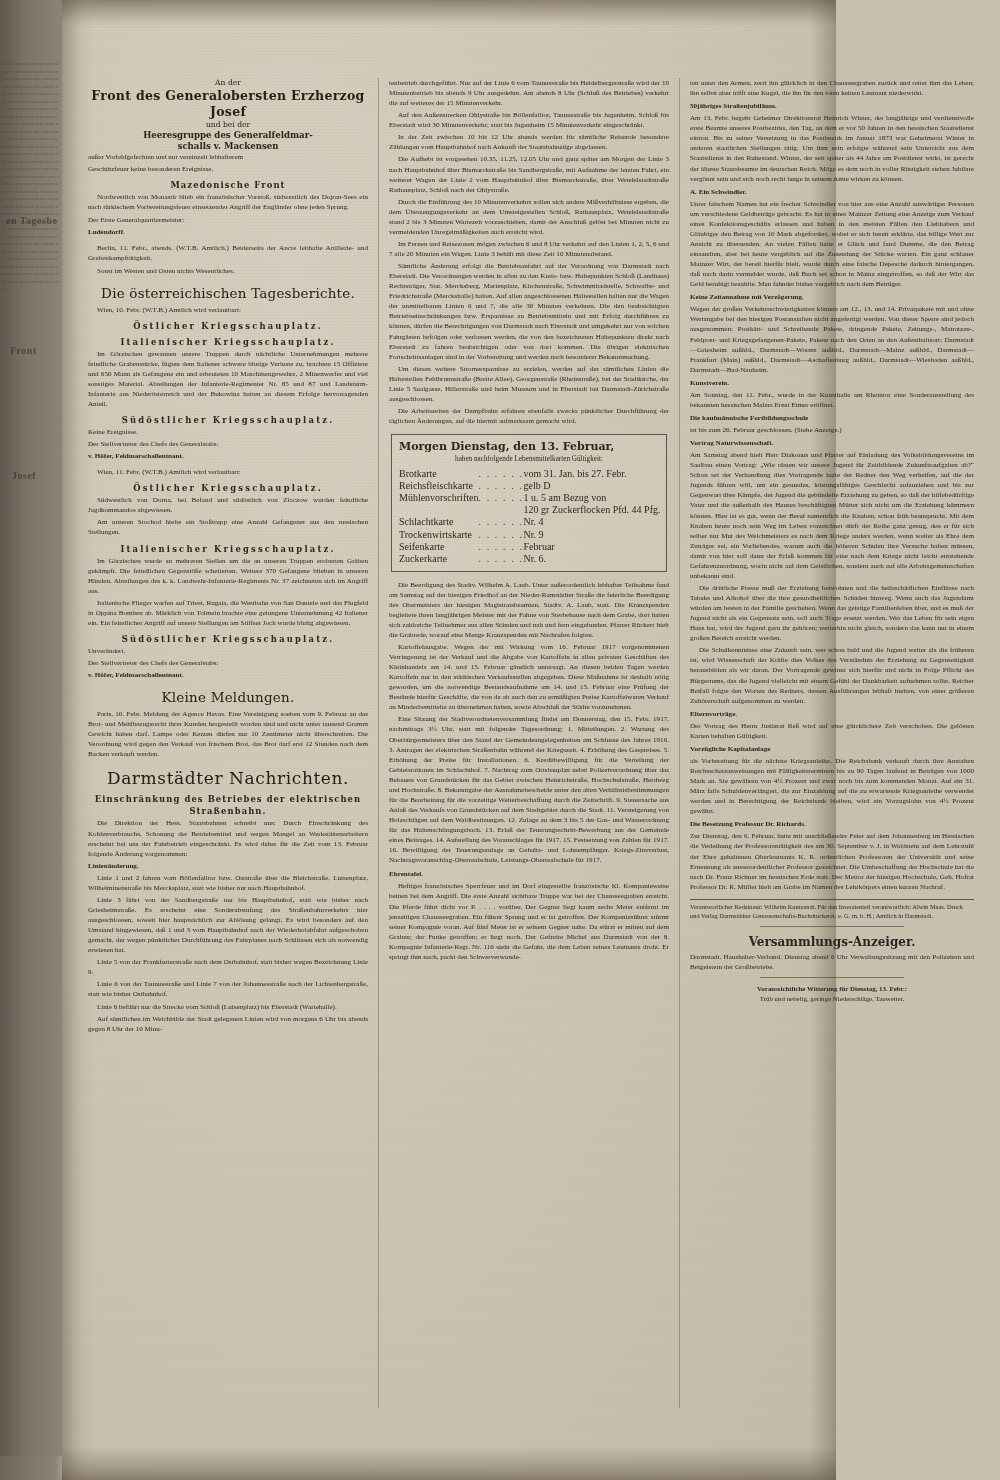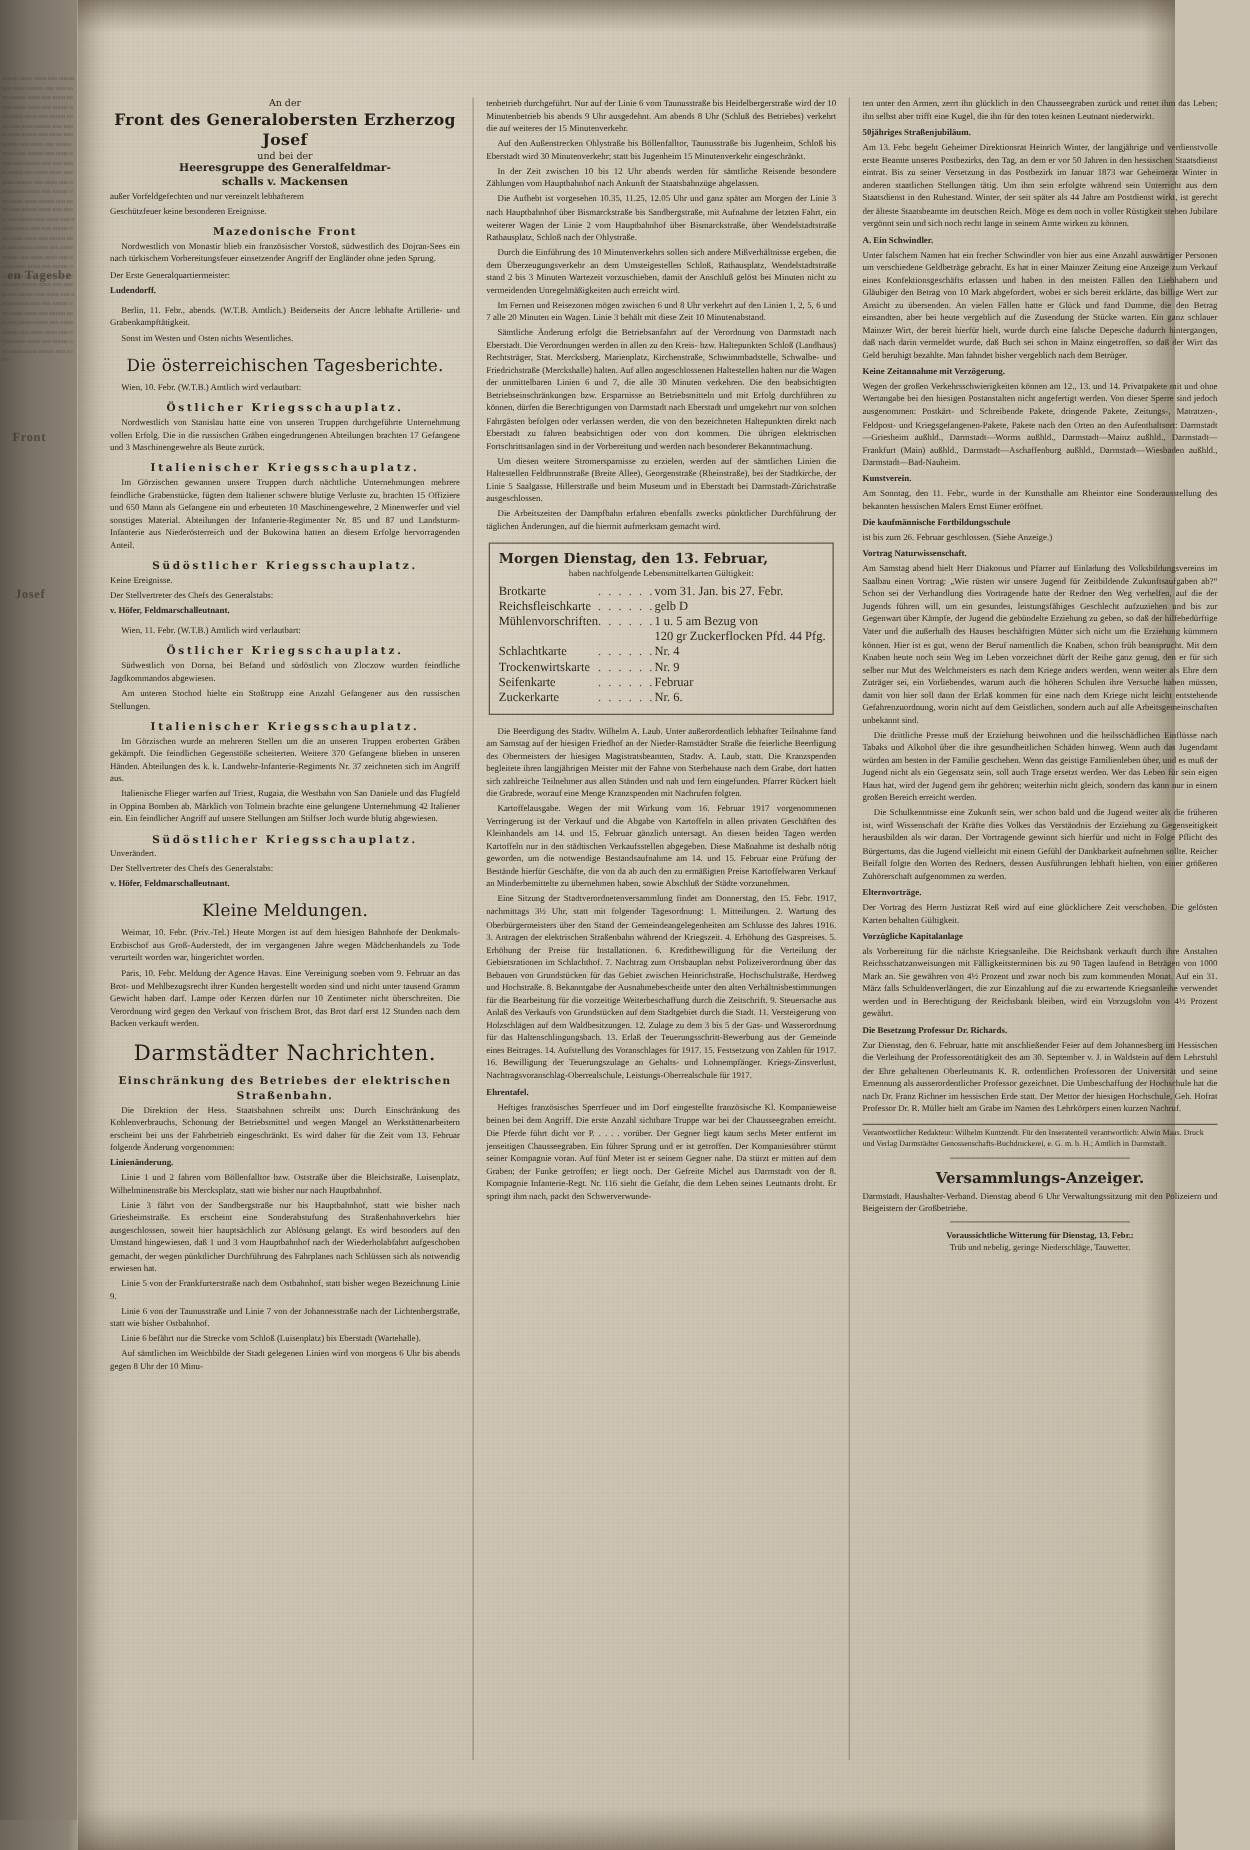--- a/index.html
+++ b/index.html
@@ -47,21 +47,21 @@
     color: #2e2a22;
     font-size: 10px;
     font-weight: bold;
     opacity: .6;
     letter-spacing: .5px;
   }
   
   .page {
     position: absolute;
     left: 62px; top: 0;
-    width: 878px; height: 1480px;
+    width: 774px; height: 1480px;
     background:
       radial-gradient(ellipse at 30% 20%, #d7cfbf 0%, #cfc6b5 45%, #c4bba9 100%);
     box-shadow: inset 14px 0 26px -10px rgba(60,50,35,.55);
   }
   .paper-grain {
     position:absolute; inset:0;
     background-image:
       repeating-linear-gradient(0deg, rgba(120,105,80,.035) 0 1px, rgba(0,0,0,0) 1px 3px),
       repeating-linear-gradient(90deg, rgba(120,105,80,.03) 0 1px, rgba(0,0,0,0) 1px 4px);
     pointer-events:none;
@@ -254,42 +254,40 @@
         <h4 class="sub2">Mazedonische Front</h4>
         <p class="t">Nordwestlich von Monastir blieb ein französischer Vorstoß, südwestlich des Dojran-Sees ein nach türkischem Vorbereitungsfeuer einsetzender Angriff der Engländer ohne jeden Sprung.</p>
         <p class="t noind center" style="margin-top:3px">Der Erste Generalquartiermeister:</p>
         <p class="t noind center bold">Ludendorff.</p>
         <p class="t" style="margin-top:6px">Berlin, 11. Febr., abends.   (W.T.B. Amtlich.) Beiderseits der Ancre lebhafte Artillerie- und Grabenkampftätigkeit.</p>
         <p class="t">Sonst im Westen und Osten nichts Wesentliches.</p>
 
         <h3 class="sect">Die österreichischen Tagesberichte.</h3>
         <p class="t">Wien, 10. Febr.  (W.T.B.)  Amtlich wird verlautbart:</p>
         <h4 class="sub2 l">Östlicher Kriegsschauplatz.</h4>
-        <p class="t">Nordwestlich von Stanislau hatte eine von unseren Truppen durchgeführte Unternehmung vollen Erfolg. Die in die russischen Gräben eingedrungenen Abteilungen brachten 17 Gefangene und 3 Maschinengewehre als Beute zurück.</p>
         <h4 class="sub2 l">Italienischer Kriegsschauplatz.</h4>
         <p class="t">Im Görzischen gewannen unsere Truppen durch nächtliche Unternehmungen mehrere feindliche Grabenstücke, fügten dem Italiener schwere blutige Verluste zu, brachten 15 Offiziere und 650 Mann als Gefangene ein und erbeuteten 10 Maschinengewehre, 2 Minenwerfer und viel sonstiges Material. Abteilungen der Infanterie-Regimenter Nr. 85 und 87 und Landsturm-Infanterie aus Niederösterreich und der Bukowina hatten an diesem Erfolge hervorragenden Anteil.</p>
         <h4 class="sub2 l">Südöstlicher Kriegsschauplatz.</h4>
         <p class="t noind center">Keine Ereignisse.</p>
         <p class="t noind center">Der Stellvertreter des Chefs des Generalstabs:</p>
         <p class="t noind center bold">v. Höfer, Feldmarschalleutnant.</p>
 
         <p class="t" style="margin-top:6px">Wien, 11. Febr.  (W.T.B.)  Amtlich wird verlautbart:</p>
         <h4 class="sub2 l">Östlicher Kriegsschauplatz.</h4>
         <p class="t">Südwestlich von Dorna, bei Befand und südöstlich von Zloczow wurden feindliche Jagdkommandos abgewiesen.</p>
         <p class="t">Am unteren Stochod hielte ein Stoßtrupp eine Anzahl Gefangener aus den russischen Stellungen.</p>
         <h4 class="sub2 l">Italienischer Kriegsschauplatz.</h4>
         <p class="t">Im Görzischen wurde an mehreren Stellen um die an unseren Truppen eroberten Gräben gekämpft. Die feindlichen Gegenstöße scheiterten. Weitere 370 Gefangene blieben in unseren Händen. Abteilungen des k. k. Landwehr-Infanterie-Regiments Nr. 37 zeichneten sich im Angriff aus.</p>
         <p class="t">Italienische Flieger warfen auf Triest, Rugaia, die Westbahn von San Daniele und das Flugfeld in Oppina Bomben ab. Märklich von Tolmein brachte eine gelungene Unternehmung 42 Italiener ein. Ein feindlicher Angriff auf unsere Stellungen am Stilfser Joch wurde blutig abgewiesen.</p>
         <h4 class="sub2 l">Südöstlicher Kriegsschauplatz.</h4>
         <p class="t noind center">Unverändert.</p>
         <p class="t noind center">Der Stellvertreter des Chefs des Generalstabs:</p>
         <p class="t noind center bold">v. Höfer, Feldmarschalleutnant.</p>
 
         <h3 class="sect">Kleine Meldungen.</h3>
-        <p class="t">Weimar, 10. Febr.  (Priv.-Tel.)  Heute Morgen ist auf dem hiesigen Bahnhofe der Denkmals-Erzbischof aus Groß-Auderstedt, der im vergangenen Jahre wegen Mädchenhandels zu Tode verurteilt worden war, hingerichtet worden.</p>
         <p class="t">Paris, 10. Febr.  Meldung der Agence Havas. Eine Vereinigung soeben vom 9. Februar an das Brot- und Mehlbezugsrecht ihrer Kunden hergestellt worden sind und nicht unter tausend Gramm Gewicht haben darf. Lampe oder Kerzen dürfen nur 10 Zentimeter nicht überschreiten. Die Verordnung wird gegen den Verkauf von frischem Brot, das Brot darf erst 12 Stunden nach dem Backen verkauft werden.</p>
 
         <h3 class="sect big">Darmstädter Nachrichten.</h3>
         <h4 class="sub2">Einschränkung des Betriebes der elektrischen</h4>
         <h4 class="sub2" style="margin-top:0">Straßenbahn.</h4>
         <p class="t">Die Direktion der Hess. Staatsbahnen schreibt uns: Durch Einschränkung des Kohlenverbrauchs, Schonung der Betriebsmittel und wegen Mangel an Werkstättenarbeitern erscheint bei uns der Fahrbetrieb eingeschränkt. Es wird daher für die Zeit vom 13. Februar folgende Änderung vorgenommen:</p>
         <p class="t noind center bold">Linienänderung.</p>
         <p class="t">Linie 1 und 2 fahren vom Böllenfalltor bzw. Oststraße über die Bleichstraße, Luisenplatz, Wilhelminenstraße bis Mercksplatz, statt wie bisher nur nach Hauptbahnhof.</p>
         <p class="t">Linie 3 fährt von der Sandbergstraße nur bis Hauptbahnhof, statt wie bisher nach Griesheimstraße. Es erscheint eine Sonderabstufung des Straßenbahnverkehrs hier ausgeschlossen, soweit hier hauptsächlich zur Ablösung gelangt. Es wird besonders auf den Umstand hingewiesen, daß 1 und 3 vom Hauptbahnhof nach der Wiederholabfahrt aufgeschoben gemacht, der wegen pünktlicher Durchführung des Fahrplanes nach Schlüssen sich als notwendig erwiesen hat.</p>
         <p class="t">Linie 5 von der Frankfurterstraße nach dem Ostbahnhof, statt bisher wegen Bezeichnung Linie 9.</p>

